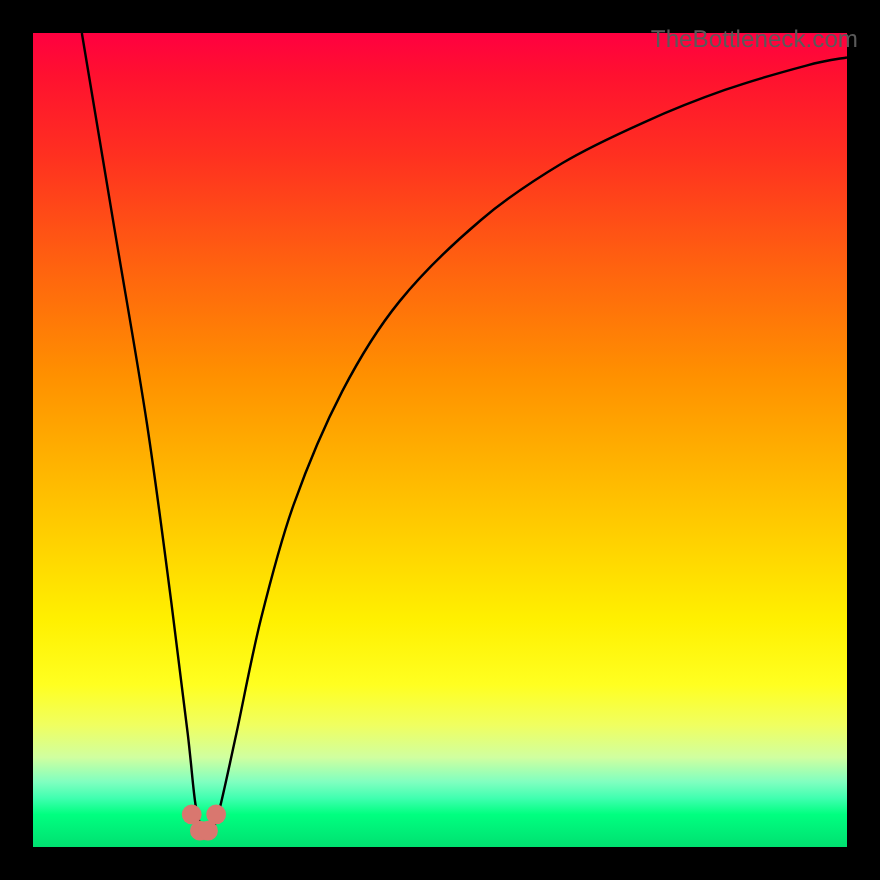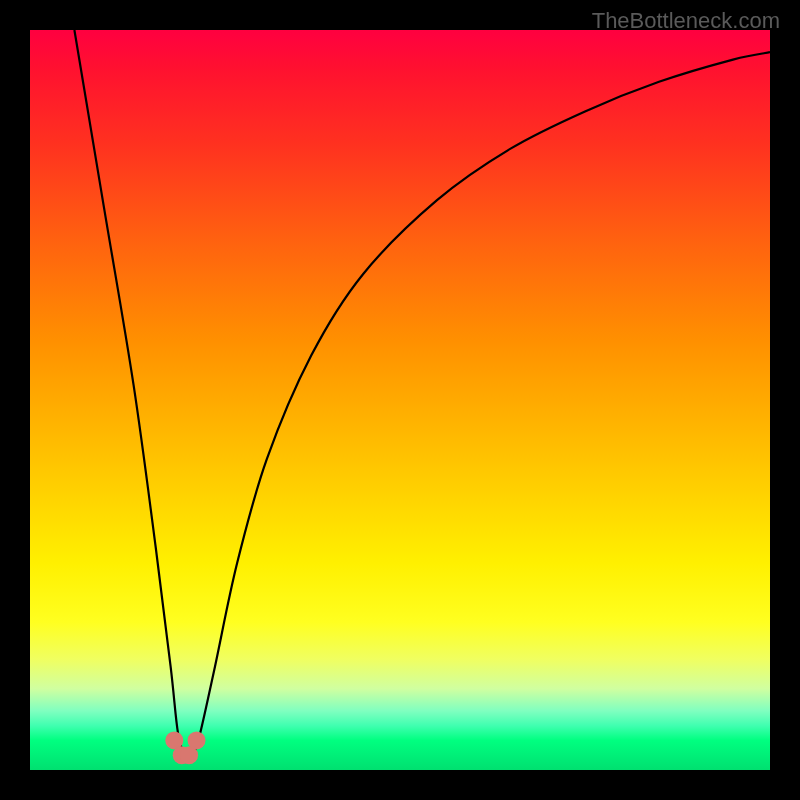--- a/index.html
+++ b/index.html
@@ -6,21 +6,21 @@
     margin: 0;
     padding: 0;
     width: 800px;
     height: 800px;
     background: #000;
     position: relative;
     font-family: Arial, sans-serif;
   }
   .watermark {
     position: absolute;
-    top: 8px;
+    top: 23px;
     right: 20px;
     color: #5a5a5a;
     font-size: 22px;
     font-weight: 500;
     z-index: 10;
   }
   .plot {
     position: absolute;
     left: 30px;
     top: 30px;

